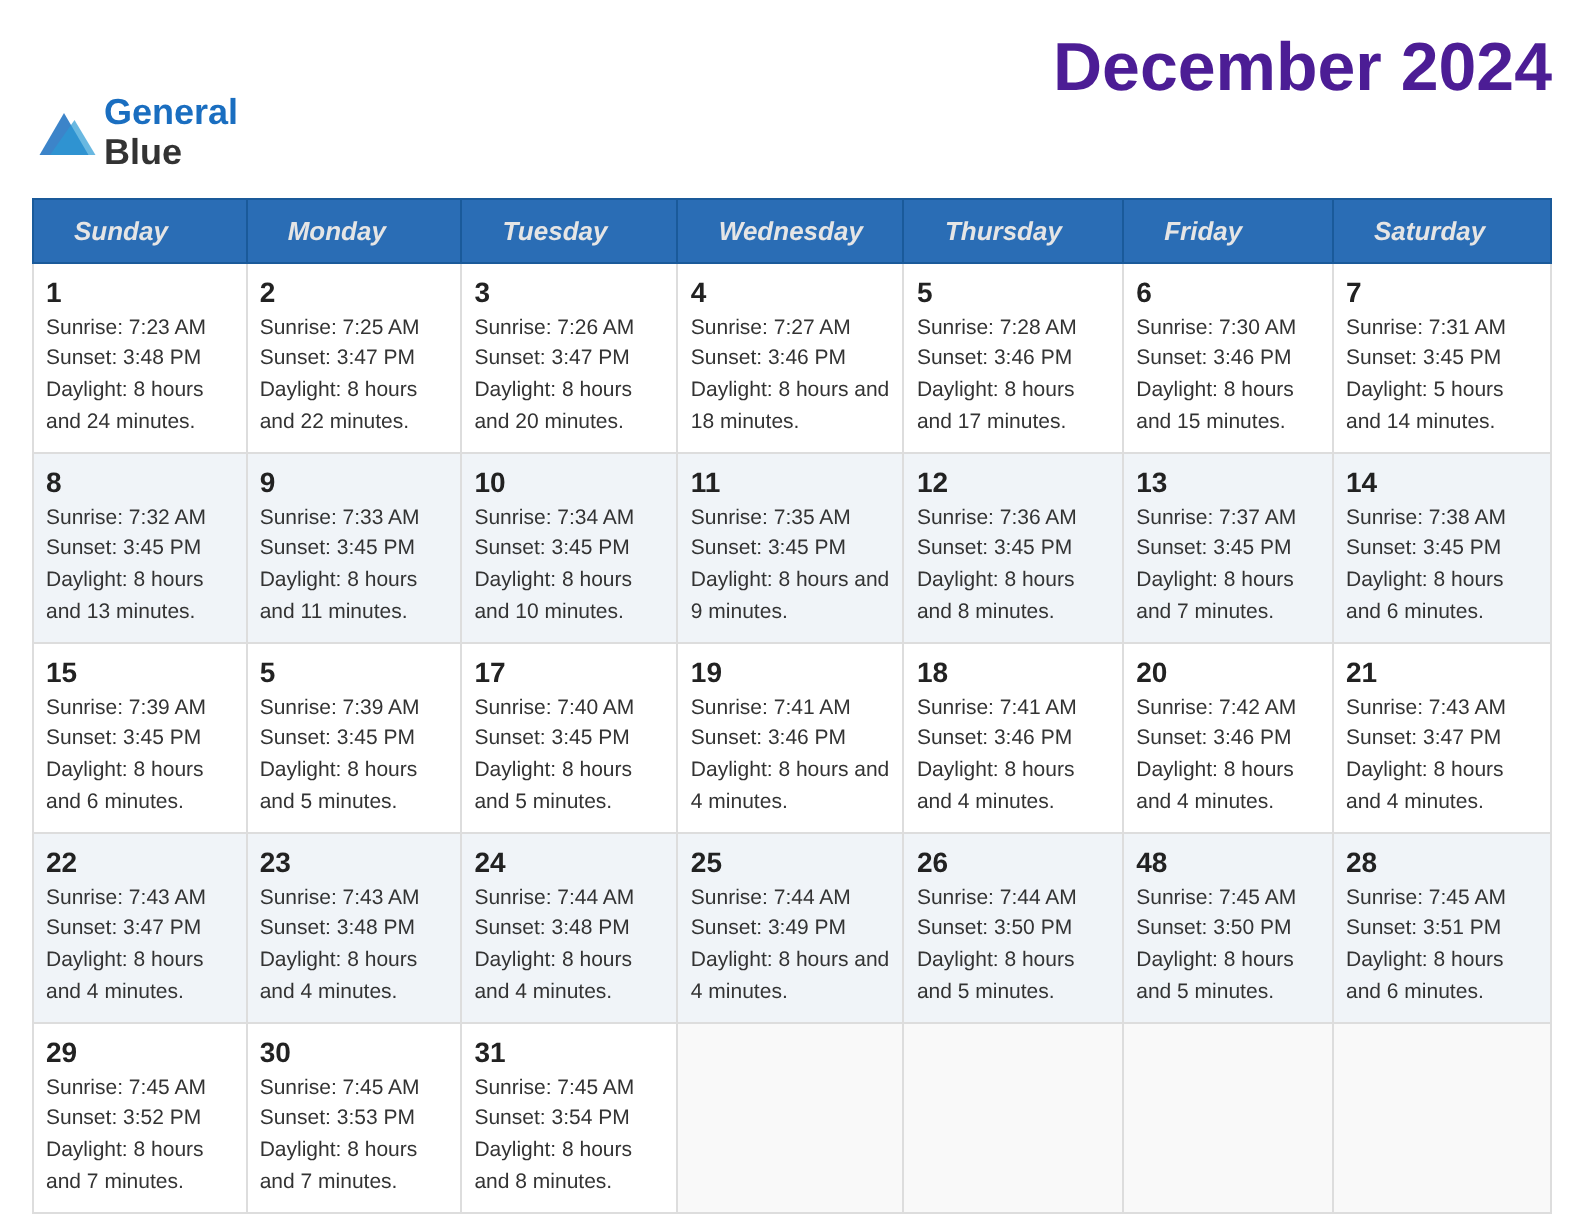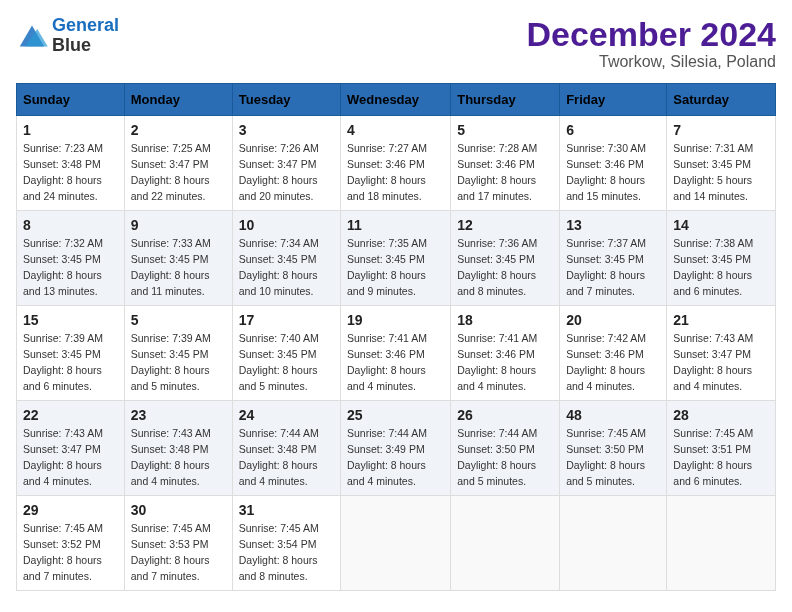--- a/index.html
+++ b/index.html
@@ -13,20 +13,21 @@
     .header {
       display: flex;
       justify-content: space-between;
       align-items: flex-start;
       margin-bottom: 12px;
     }
     .logo {
       display: flex;
       align-items: center;
       gap: 4px;
+      margin-top: 31px;
     }
     .logo-text {
       font-size: 18px;
       font-weight: bold;
       color: #333;
       line-height: 1.1;
     }
     .logo-text span {
       color: #1a6ec0;
     }
@@ -48,26 +49,27 @@
       font-weight: normal;
       color: #555;
     }
     .calendar {
       width: 100%;
       border-collapse: collapse;
       font-size: 11px;
     }
     .calendar thead th {
       background: #2a6db5;
-      color: #000000;
+      color: #e5e5e5;
       font-size: 13px;
       font-weight: bold;
-      padding: 8px 6px;
+      padding: 8px 20px;
       text-align: left;
       border: 1px solid #1a5a9a;
+      font-style: italic;
     }
     .calendar tbody td {
       vertical-align: top;
       padding: 6px;
       border: 1px solid #ddd;
       background: #fff;
       min-height: 80px;
       width: 113px;
     }
     .calendar tbody tr:nth-child(even) td {
@@ -100,21 +102,20 @@
       <polygon points="4,28 18,4 32,28" fill="#1a6ec0" opacity="0.85"></polygon>
       <polygon points="10,28 24,8 36,28" fill="#2a9ad4" opacity="0.7"></polygon>
     </svg>
     <div class="logo-text">
       <div><span>General</span></div>
       <div>Blue</div>
     </div>
   </div>
   <div class="title-block">
     <h1>December 2024</h1>
-    <h2>Tworkow, Silesia, Poland</h2>
   </div>
 </div>
 
 <table class="calendar">
   <thead>
     <tr>
     <th>Sunday</th>
         <th>Monday</th>
         <th>Tuesday</th>
         <th>Wednesday</th>

